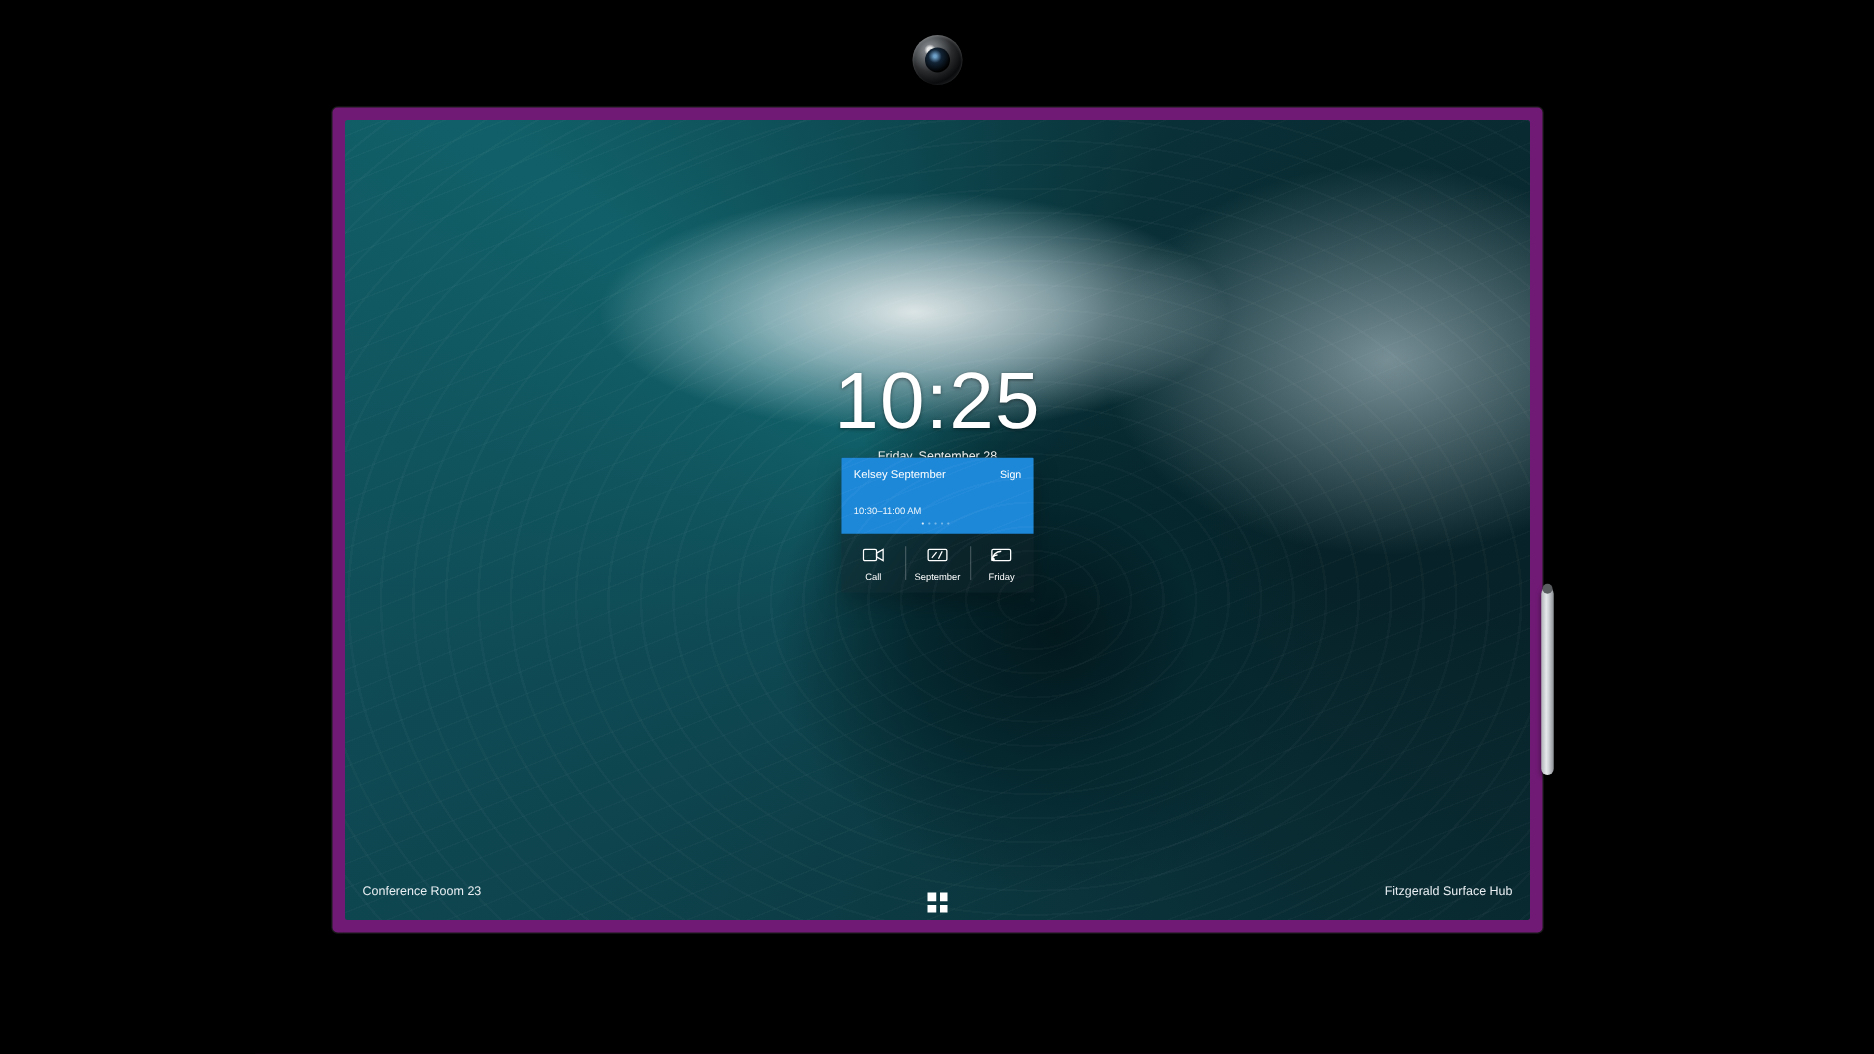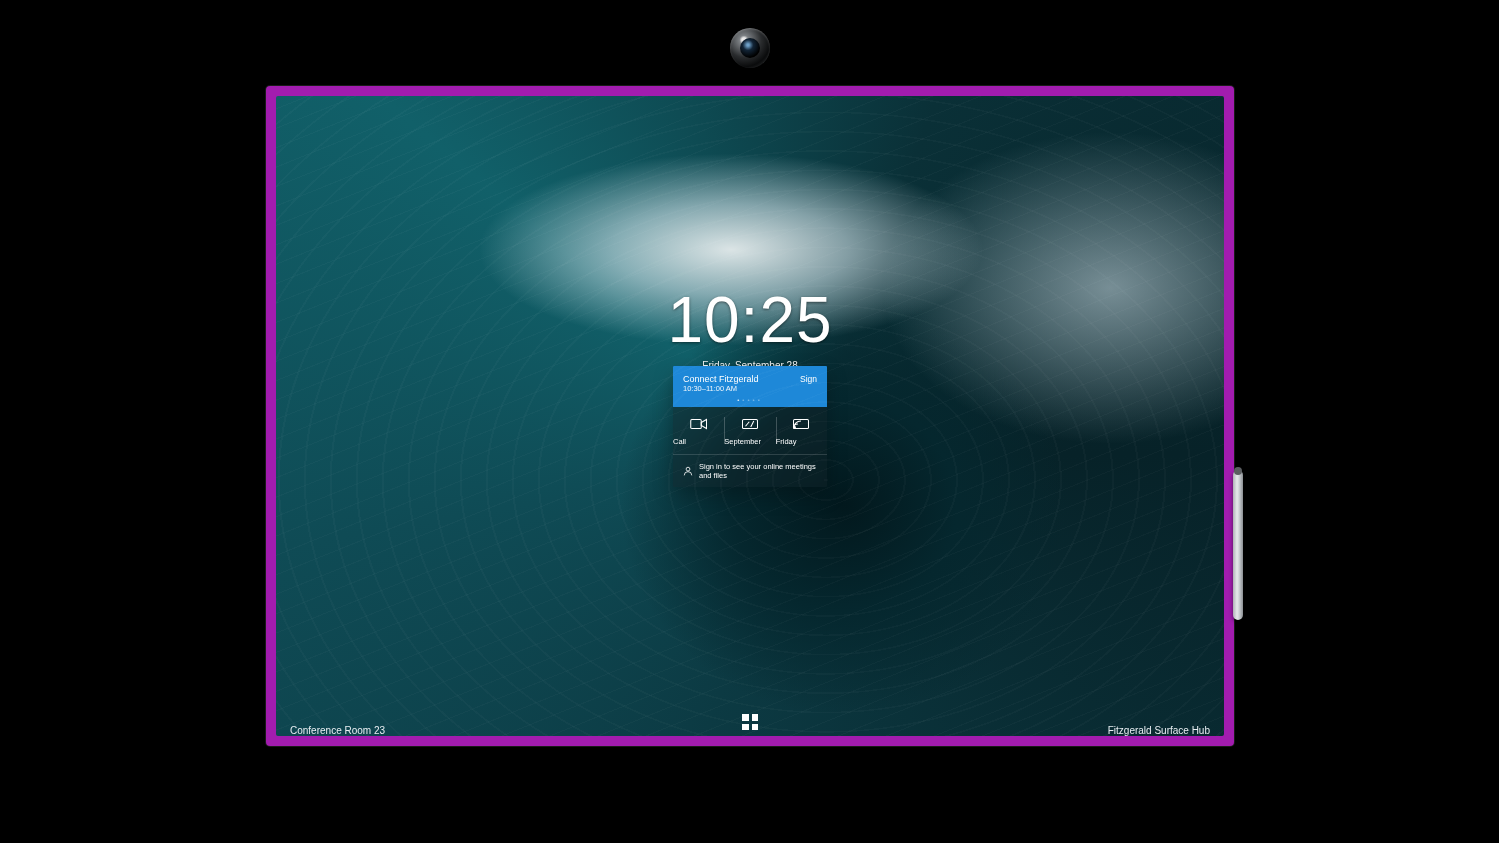--- a/index.html
+++ b/index.html
@@ -13,21 +13,21 @@
     background: radial-gradient(circle at 35% 30%, #e8e8e8 0 6%, #7b7f83 12%, #2a2c2e 45%, #0a0b0c 70%, #3a3c3f 100%);
     box-shadow: 0 2px 3px rgba(0,0,0,.6), inset 0 1px 2px rgba(255,255,255,.25);
     z-index: 50;
   }
   .camera::after{
     content:""; position:absolute; inset:10px; border-radius:50%;
     background: radial-gradient(circle at 40% 35%, #6ea0c8 0 6%, #122436 30%, #000 70%);
   }
   .bezel {
     position: absolute; left: 266px; top: 86px; width: 968px; height: 660px;
-    background: #a21caf;
+    background: #701a75;
     border-radius: 4px;
     box-shadow: 0 0 0 1px #1a1a1a, 0 12px 40px rgba(0,0,0,.7);
     overflow: hidden;
   }
   .pen {
     position: absolute; right: 256px; top: 470px; width: 10px; height: 150px;
     background: linear-gradient(90deg,#aeb2b6,#e6e8ea 40%,#cfd3d7 60%,#8a8e92);
     border-radius: 5px;
     box-shadow: 0 2px 4px rgba(0,0,0,.5);
   }
@@ -64,37 +64,37 @@
   .date  { margin-top: 8px; font-size: 10px; font-weight: 400; opacity:.95; }
 
   
   .card { position:absolute; left:50%; top:270px; transform:translateX(-50%); width:154px;
     background: rgba(20,34,40,.40); border-radius:1px; overflow:hidden;
     box-shadow: 0 8px 20px rgba(0,0,0,.25);
     backdrop-filter: blur(2px);
   }
   .meeting { background:#1e88d8; color:#fff; padding:8px 10px 14px; position:relative; }
   .meeting-name { font-size: 9px; font-weight:500; }
-  .meeting-time { font-size: 7.5px; opacity:.92; margin-top:0; }
+  .meeting-time { font-size: 7.5px; opacity:.92; margin-top:20px; }
   .join { position:absolute; right:10px; top:8px; font-size:8.5px; cursor:pointer; }
   .dots { position:absolute; left:0; right:0; bottom:4px; text-align:center; font-size:6px; letter-spacing:3px; color:rgba(255,255,255,.85); }
   .dots .active{ opacity:1; } .dots span{ opacity:.45; }
 
   .actions { display:flex; }
-  .action { flex:1; color:#fff; padding:10px 0 8px; position:relative; cursor:pointer; }
+  .action { flex:1; text-align:center; color:#fff; padding:10px 0 8px; position:relative; cursor:pointer; }
   .action + .action::before{ content:""; position:absolute; left:0; top:10px; bottom:10px; width:1px; background:rgba(255,255,255,.22); }
   .action svg { width:18px; height:14px; display:block; margin:0 auto 6px; stroke:#fff; fill:none; stroke-width:1.4; }
   .action-label{ font-size:7.5px; }
 
   .signin { display:flex; align-items:center; gap:6px; padding:7px 10px; border-top:1px solid rgba(255,255,255,.15); color:#fff; cursor:pointer;}
   .signin svg{ width:10px; height:10px; stroke:#fff; fill:none; stroke-width:1.3;}
   .signin-label{ font-size:7.5px; }
 
   
-  .bar { position:absolute; left:0; right:0; bottom:0; height:28px; display:flex; align-items:flex-end; color:#e8eef2; font-size:10px; padding:0 14px; }
+  .bar { position:absolute; left:0; right:0; bottom:0; height:28px; display:flex; align-items:flex-start; color:#e8eef2; font-size:10px; padding:0 14px; }
   .bar .spacer{ flex:1; }
   .winbtn{ position:absolute; left:50%; bottom:6px; transform:translateX(-50%); width:16px; height:16px; cursor:pointer; }
   .winbtn .sq{ position:absolute; width:6.5px; height:6.5px; background:#fff; }
   .winbtn .a{left:0;top:0} .winbtn .b{right:0;top:0} .winbtn .c{left:0;bottom:0} .winbtn .d{right:0;bottom:0}
 
 </style>
 </head>
 <body>
 
 <div class="stage">
@@ -103,21 +103,21 @@
   <div class="bezel">
     <div class="screen">
 
       <div class="clock-wrap">
         <div class="clock">10:25</div>
         <div class="date">Friday, September 28</div>
       </div>
 
       <div class="card">
         <div class="meeting">
-          <div class="meeting-name">Connect Fitzgerald</div>
+          <div class="meeting-name">Kelsey September</div>
           <div class="meeting-time">10:30–11:00 AM</div>
           <div class="join">Sign</div>
           <div class="dots"><span class="active">•</span><span>•</span><span>•</span><span>•</span><span>•</span></div>
         </div>
 
         <div class="actions">
           <div class="action">
             <span>
               <svg viewBox="0 0 24 16">
                   <rect x="1" y="2" width="14" height="12" rx="1.5"></rect>
@@ -140,29 +140,20 @@
               <svg viewBox="0 0 24 16">
                   <rect x="2" y="2" width="20" height="12" rx="1.5"></rect>
                   <path d="M2 14 a6 6 0 0 1 6 -6 M2 14 a10 10 0 0 1 10 -10"></path>
                   <circle cx="3.5" cy="12.5" r="1" fill="#fff"></circle>
                 </svg>
             </span>
             <div class="action-label">Friday</div>
           </div>
         </div>
 
-        <div class="signin">
-          <span>
-            <svg viewBox="0 0 16 16">
-                <circle cx="8" cy="5" r="3"></circle>
-                <path d="M2 15 a6 6 0 0 1 12 0"></path>
-              </svg>
-          </span>
-          <div class="signin-label">Sign in to see your online meetings and files</div>
-        </div>
       </div>
 
       <div class="bar">
         <div>Conference Room 23</div>
         <div class="spacer"></div>
         <div>Fitzgerald Surface Hub</div>
         <div class="winbtn">
           <span>
             <span class="sq a"></span><span class="sq b"></span><span class="sq c"></span><span class="sq d"></span>
           </span>

